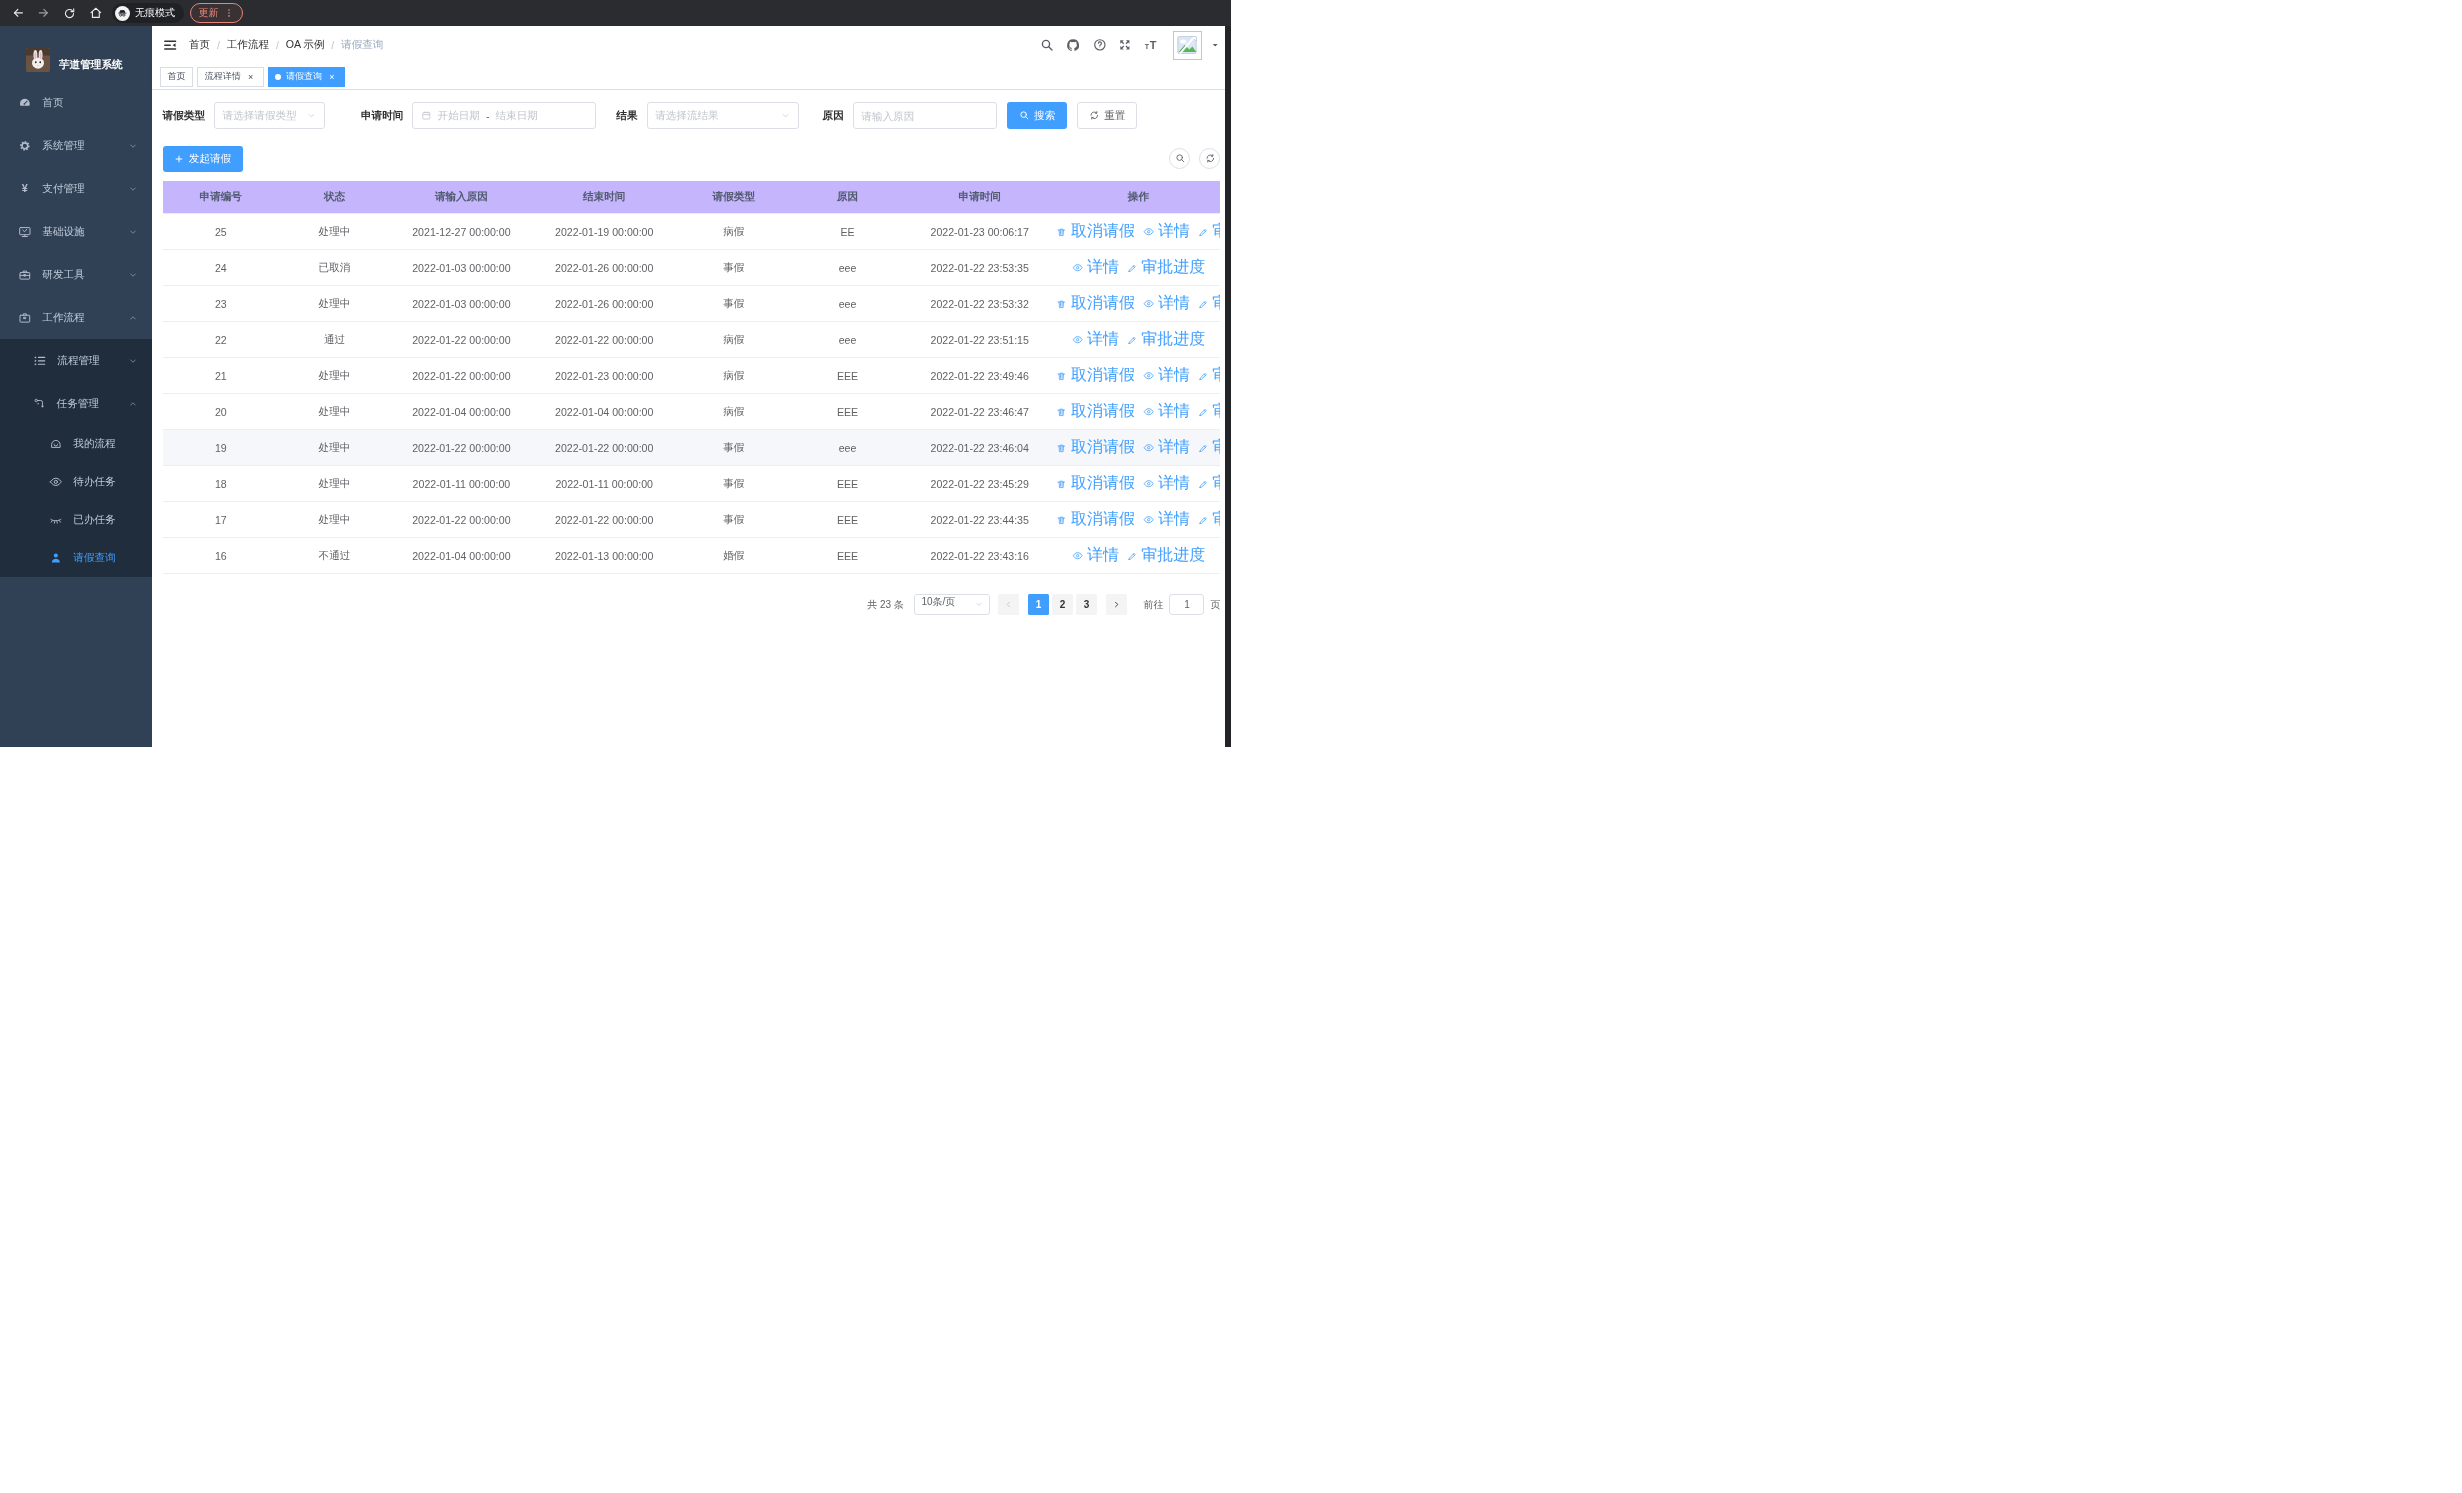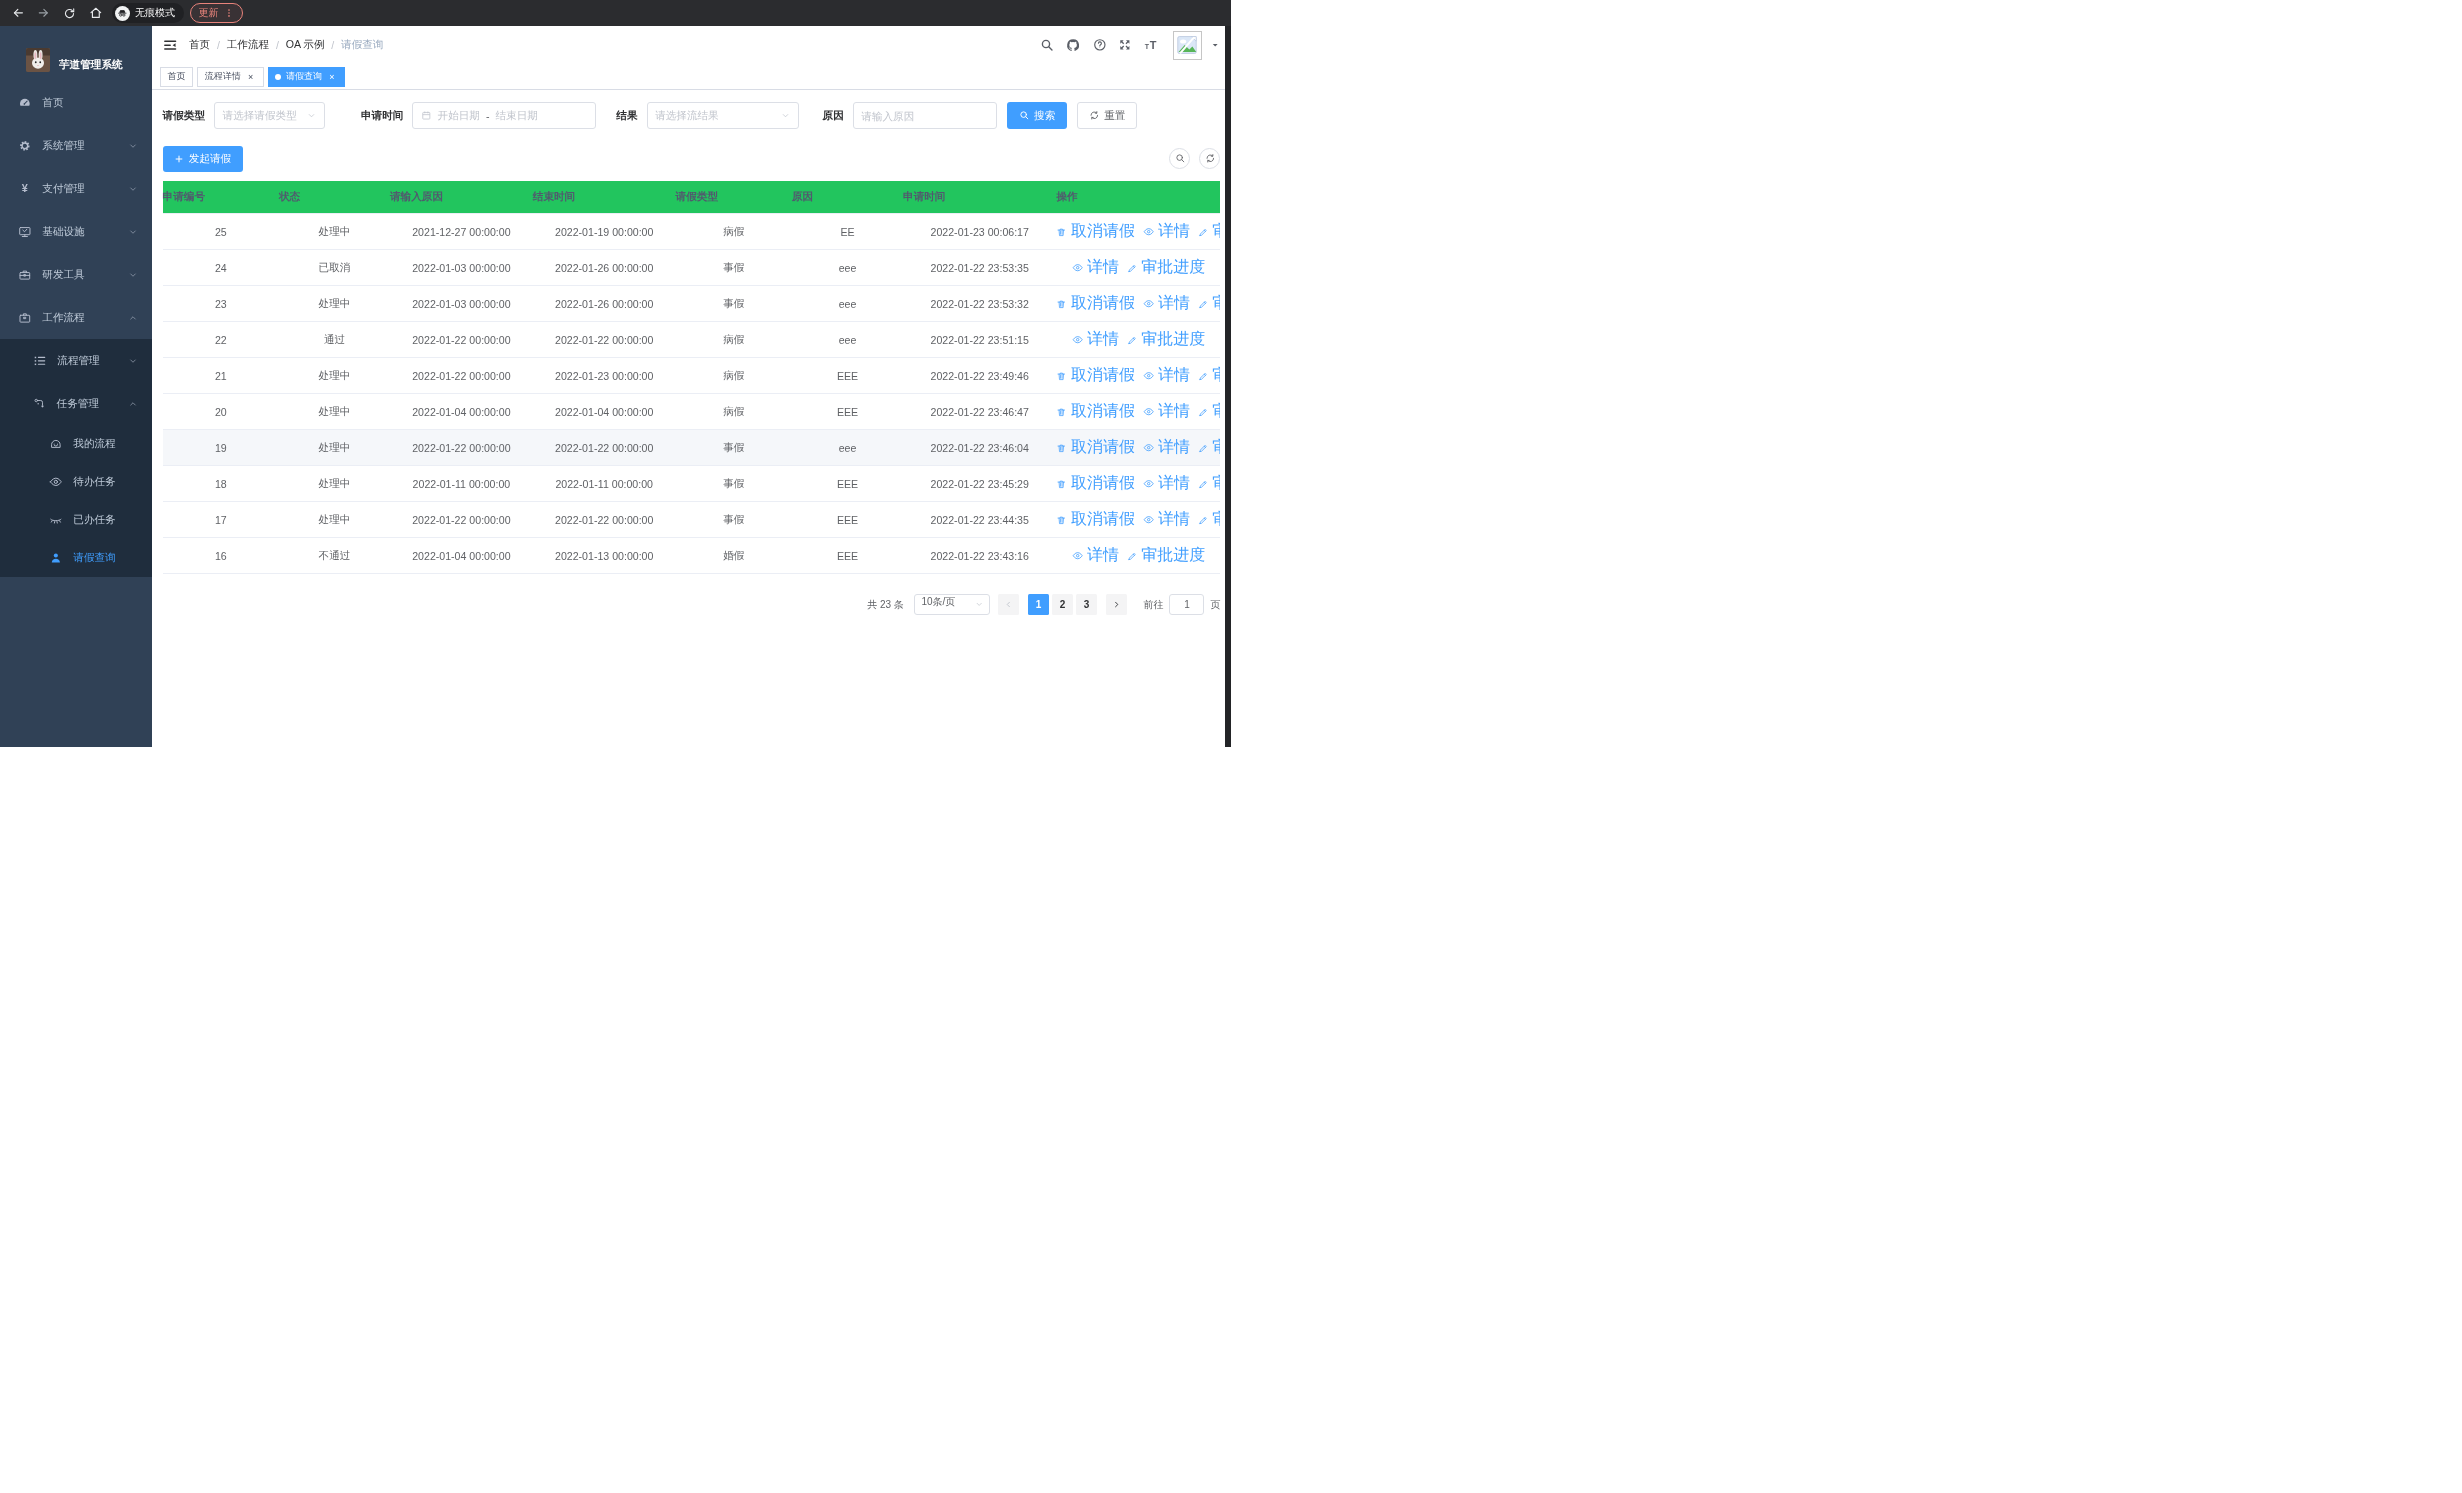--- a/index.html
+++ b/index.html
@@ -82,21 +82,21 @@
   .btn-plain { background:#fff; border-color:#dcdfe6; color:#606266; }
   .btn-search { margin-right:10.6px; }
 
   .toolbar-row { display:flex; align-items:center; margin-top:16.7px; }
   .btn-create { height:26px; }
   .round-btns { margin-left:auto; display:flex; gap:9px; }
   .round-btn { width:21px; height:21px; border-radius:50%; border:0.8px solid #dcdfe6; background:#fff; color:#606266; display:flex; align-items:center; justify-content:center; cursor:pointer; }
 
   
   table.grid { width:100%; border-collapse:collapse; margin-top:9px; table-layout:fixed; }
-  table.grid th { height:33px; background:#22c55e; color:#515a6e; font-weight:600; font-size:10.6px; border-bottom:0.8px solid #ebeef5; text-align:left; }
+  table.grid th { height:33px; background:#c4b5fd; color:#515a6e; font-weight:600; font-size:10.6px; border-bottom:0.8px solid #ebeef5; text-align:center; }
   table.grid td { height:36px; color:#606266; font-size:10.6px; border-bottom:0.8px solid #ebeef5; text-align:center; white-space:nowrap; overflow:hidden; }
   tr.hover td { background:#f5f7fa; }
   .act { color:#409eff; cursor:pointer; display:inline-flex; align-items:center; gap:4px; font-size:16px; }
   .act + .act { margin-left:7.6px; }
 
   
   .pager-row { display:flex; align-items:center; justify-content:flex-end; margin-top:20px; gap:6px; color:#606266; font-size:10px; }
   .pg-total { margin-right:4.6px; white-space:nowrap; }
   .pg-size { width:76px; height:21px; border:0.8px solid #dcdfe6; border-radius:3px; display:flex; padding:0 6px; color:#606266; background:#fff; cursor:pointer; }
   .pg-size .chev { margin-left:auto; color:#c0c4cc; }

